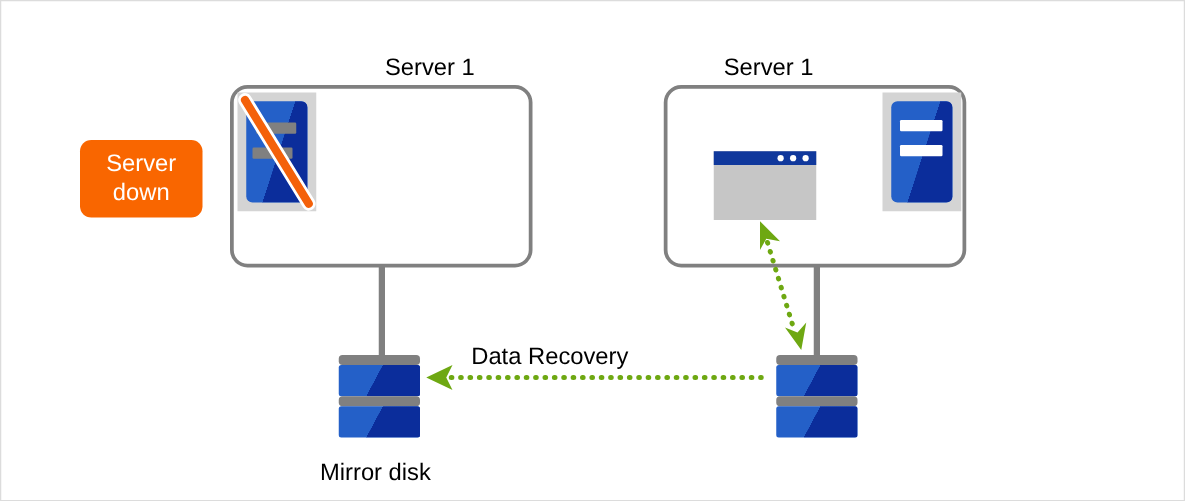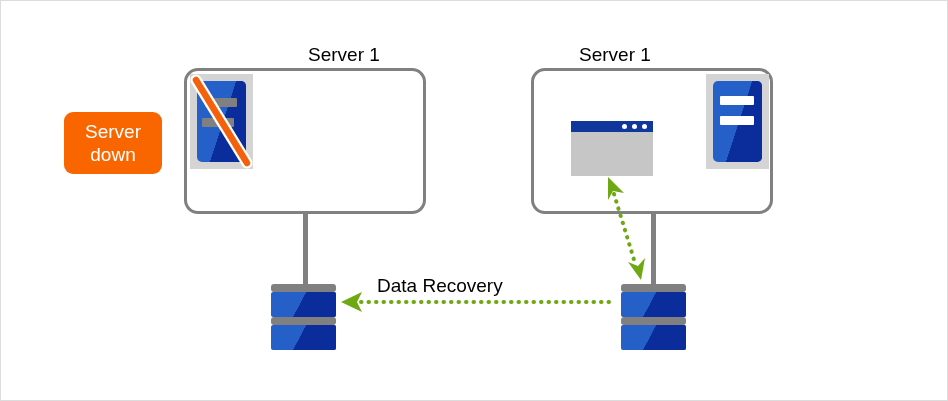--- a/index.html
+++ b/index.html
@@ -225,20 +225,21 @@
     <div class="slab slab-2"></div>
   </div>
 
   <div class="disk" id="disk-right">
     <div class="cap cap-1"></div>
     <div class="slab slab-1"></div>
     <div class="cap cap-2"></div>
     <div class="slab slab-2"></div>
   </div>
 
+  <div class="label" id="mirror-disk-label">Mirror disk</div>
   <div class="label" id="data-recovery-label">Data Recovery</div>
 
   <svg id="vector-layer" viewBox="0 0 948 401">
 
     <g>
       <line x1="195" y1="79" x2="246" y2="162" stroke="#ffffff" stroke-width="11" stroke-linecap="round"></line>
       <line x1="195" y1="79" x2="246" y2="162" stroke="#f4610a" stroke-width="6.5" stroke-linecap="round"></line>
     </g>
 
     <g>

